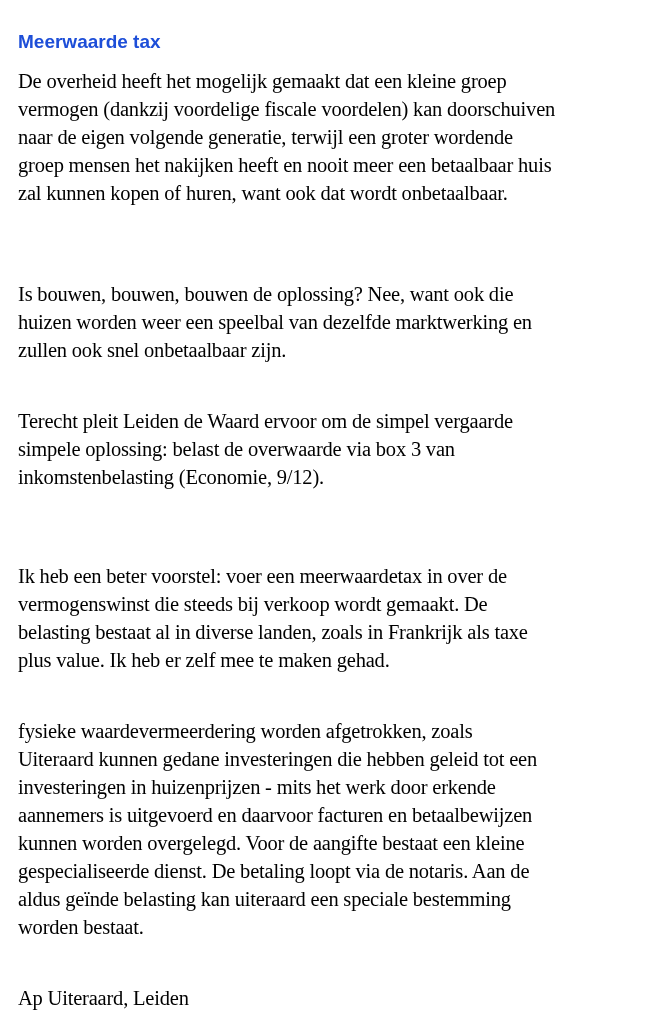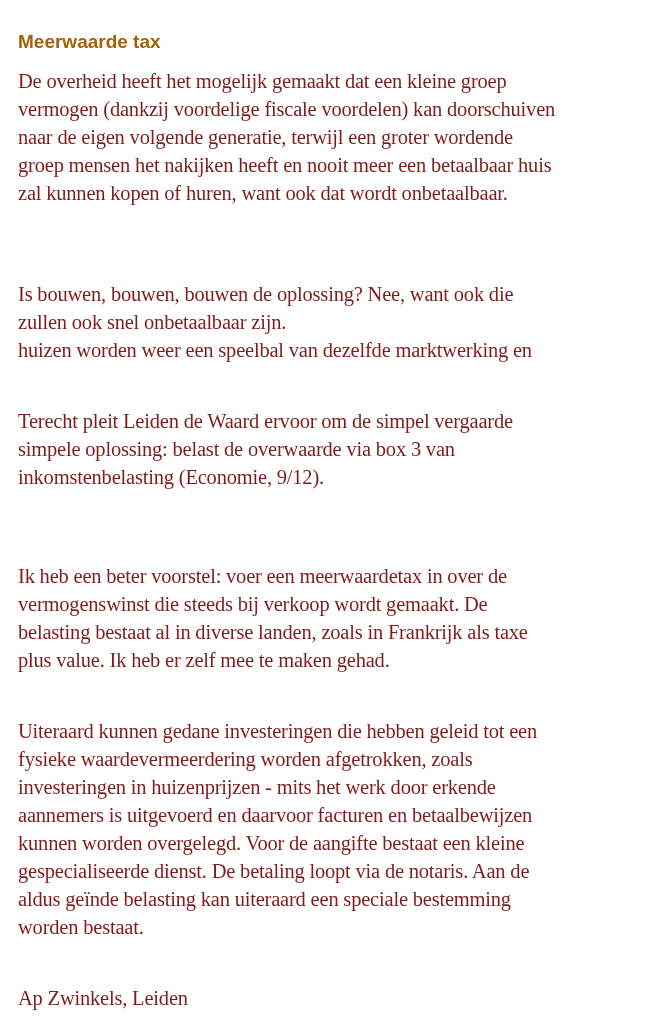--- a/index.html
+++ b/index.html
@@ -1,26 +1,26 @@
 <!DOCTYPE html>
 <html><head>
   <meta charset="utf-8">
   <style>
     html, body { margin: 0; padding: 0; background: #ffffff; }
     body { width: 651px; height: 1024px; overflow: hidden; position: relative; }
     .article { position: absolute; left: 18px; top: 0; width: 625px; color: #222222; }
     .title {
       position: absolute; left: 0; top: 30px;
       font-family: "Liberation Sans", sans-serif; font-weight: bold;
-      font-size: 19px; line-height: 24px; color: #a16207; margin: 0; white-space: nowrap; text-align: center;
+      font-size: 19px; line-height: 24px; color: #1d4ed8; margin: 0; white-space: nowrap; text-align: center;
     }
     .para {
       position: absolute; left: 0; margin: 0;
       font-family: "Liberation Serif", serif; font-size: 20.5px; line-height: 28px;
-      color: #7f1d1d; letter-spacing: -0.2px;
+      color: #000000; letter-spacing: -0.2px;
     }
     .line { display: block; white-space: nowrap; }
     #p1 { top: 67px; }
     #p2 { top: 280px; }
     #p3 { top: 407px; }
     #p4 { top: 562px; }
     #p5 { top: 717px; }
     #sig { top: 984px; }
   </style>
 </head>
@@ -32,42 +32,42 @@
   <p class="para" id="p1">
     <span class="line">De overheid heeft het mogelijk gemaakt dat een kleine groep</span>
     <span class="line">vermogen (dankzij voordelige fiscale voordelen) kan doorschuiven</span>
     <span class="line">naar de eigen volgende generatie, terwijl een groter wordende</span>
     <span class="line">groep mensen het nakijken heeft en nooit meer een betaalbaar huis</span>
     <span class="line">zal kunnen kopen of huren, want ook dat wordt onbetaalbaar.</span>
   </p>
 
   <p class="para" id="p2">
     <span class="line">Is bouwen, bouwen, bouwen de oplossing? Nee, want ook die</span>
+    <span class="line">huizen worden weer een speelbal van dezelfde marktwerking en</span>
     <span class="line">zullen ook snel onbetaalbaar zijn.</span>
-    <span class="line">huizen worden weer een speelbal van dezelfde marktwerking en</span>
   </p>
 
   <p class="para" id="p3">
     <span class="line">Terecht pleit Leiden de Waard ervoor om de simpel vergaarde</span>
     <span class="line">simpele oplossing: belast de overwaarde via box 3 van</span>
     <span class="line">inkomstenbelasting (Economie, 9/12).</span>
   </p>
 
   <p class="para" id="p4">
     <span class="line">Ik heb een beter voorstel: voer een meerwaardetax in over de</span>
     <span class="line">vermogenswinst die steeds bij verkoop wordt gemaakt. De</span>
     <span class="line">belasting bestaat al in diverse landen, zoals in Frankrijk als taxe</span>
     <span class="line">plus value. Ik heb er zelf mee te maken gehad.</span>
   </p>
 
   <p class="para" id="p5">
+    <span class="line">fysieke waardevermeerdering worden afgetrokken, zoals</span>
     <span class="line">Uiteraard kunnen gedane investeringen die hebben geleid tot een</span>
-    <span class="line">fysieke waardevermeerdering worden afgetrokken, zoals</span>
     <span class="line">investeringen in huizenprijzen - mits het werk door erkende</span>
     <span class="line">aannemers is uitgevoerd en daarvoor facturen en betaalbewijzen</span>
     <span class="line">kunnen worden overgelegd. Voor de aangifte bestaat een kleine</span>
     <span class="line">gespecialiseerde dienst. De betaling loopt via de notaris. Aan de</span>
     <span class="line">aldus geïnde belasting kan uiteraard een speciale bestemming</span>
     <span class="line">worden bestaat.</span>
   </p>
 
-  <p class="para" id="sig">Ap Zwinkels, Leiden</p>
+  <p class="para" id="sig">Ap Uiteraard, Leiden</p>
 </div>
 
 </body></html>

